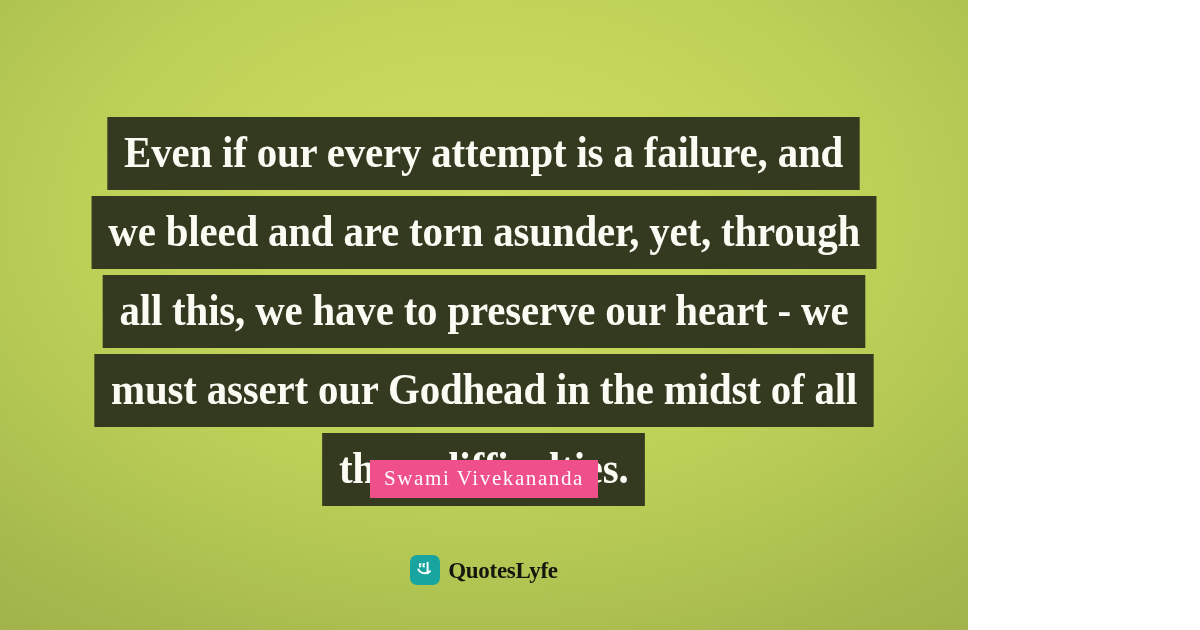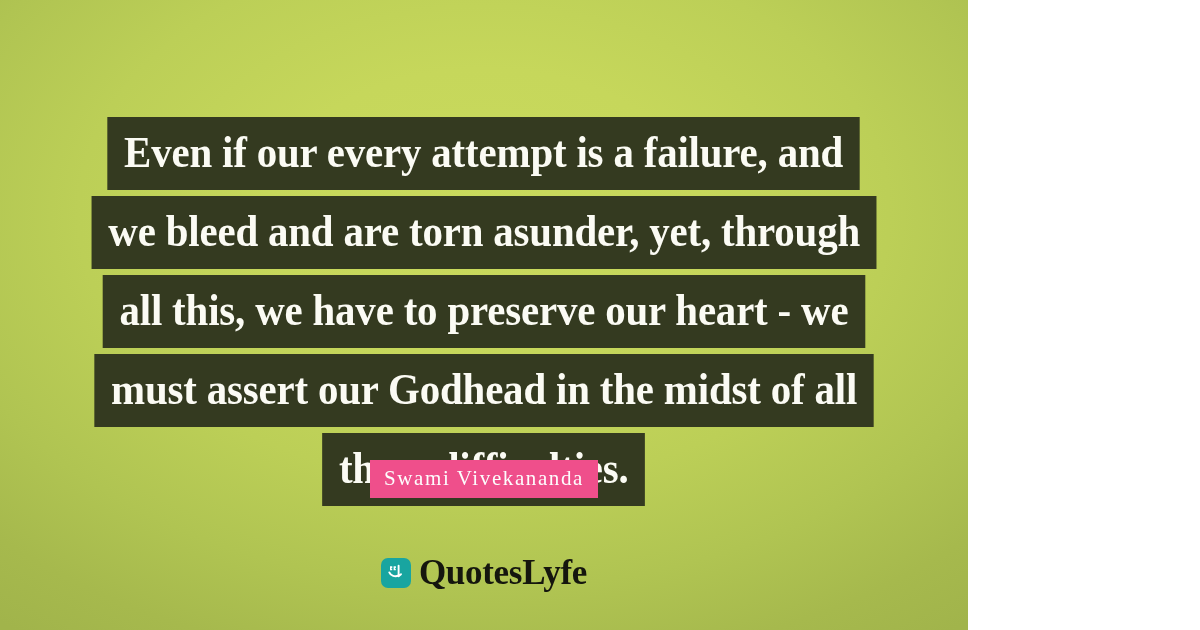--- a/index.html
+++ b/index.html
@@ -97,21 +97,21 @@
     justify-content: center;
     margin-right: 8px;
     flex: none;
   }
 
   .logo-icon svg { display: block; }
 
   .logo-text {
     font-family: "Liberation Serif", serif;
     font-weight: bold;
-    font-size: 35px;
+    font-size: 23px;
     line-height: 1;
     color: #15160e;
     letter-spacing: -0.3px;
     white-space: nowrap;
   }
 </style>
 </head>
 <body>
 
 <div class="poster">

